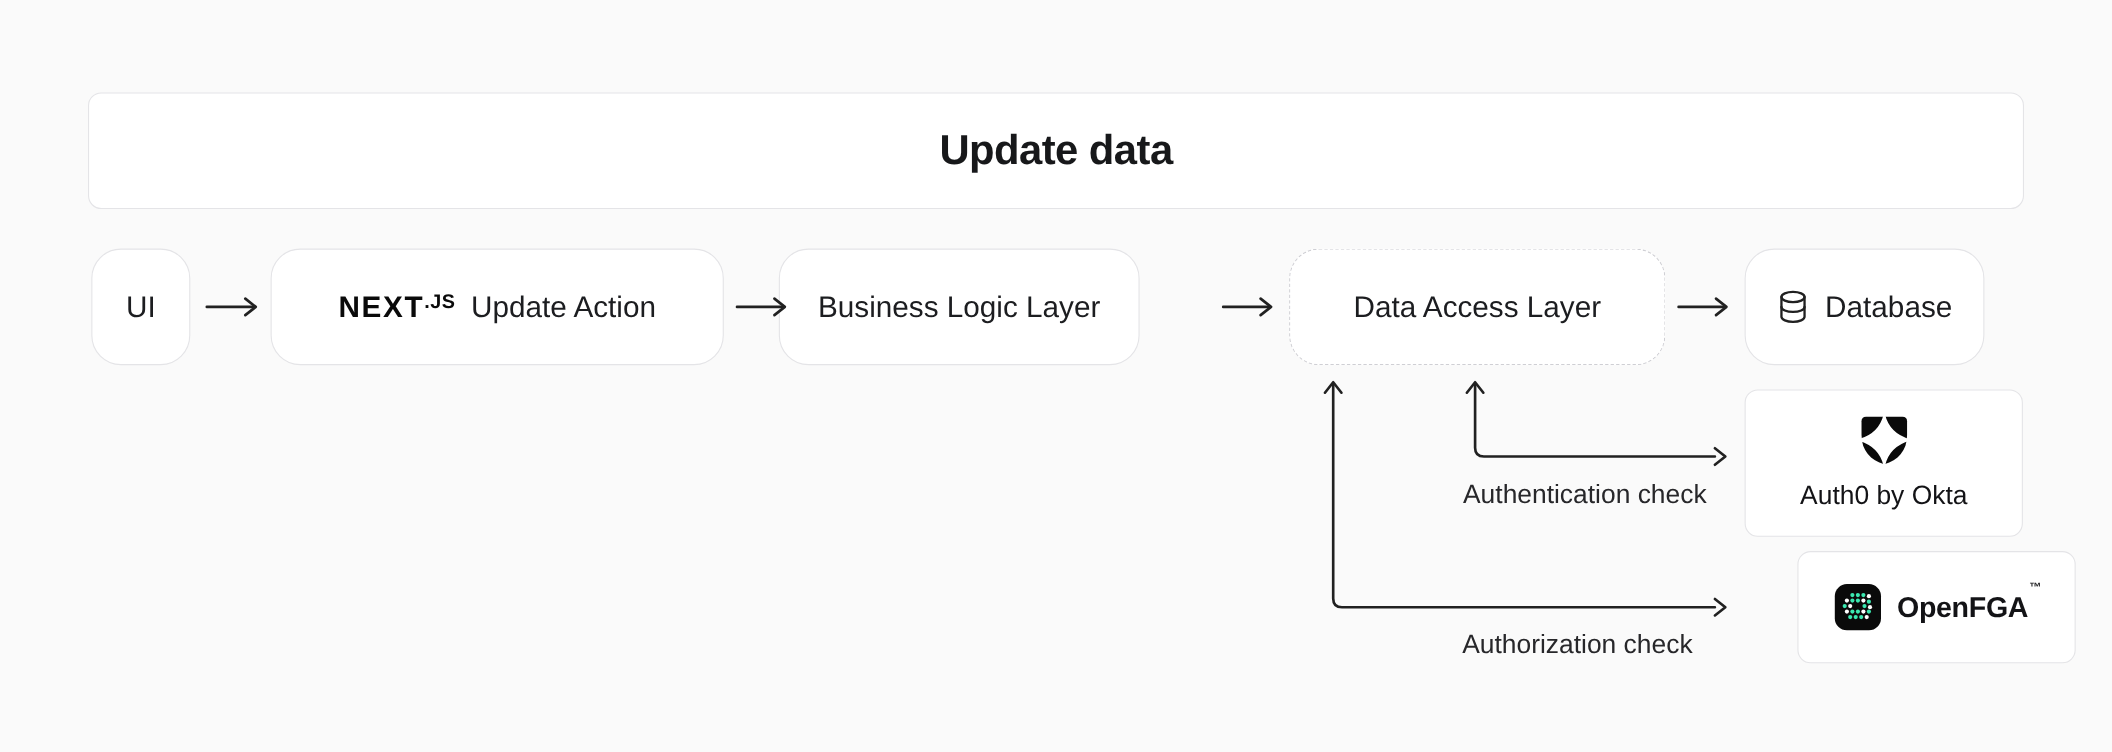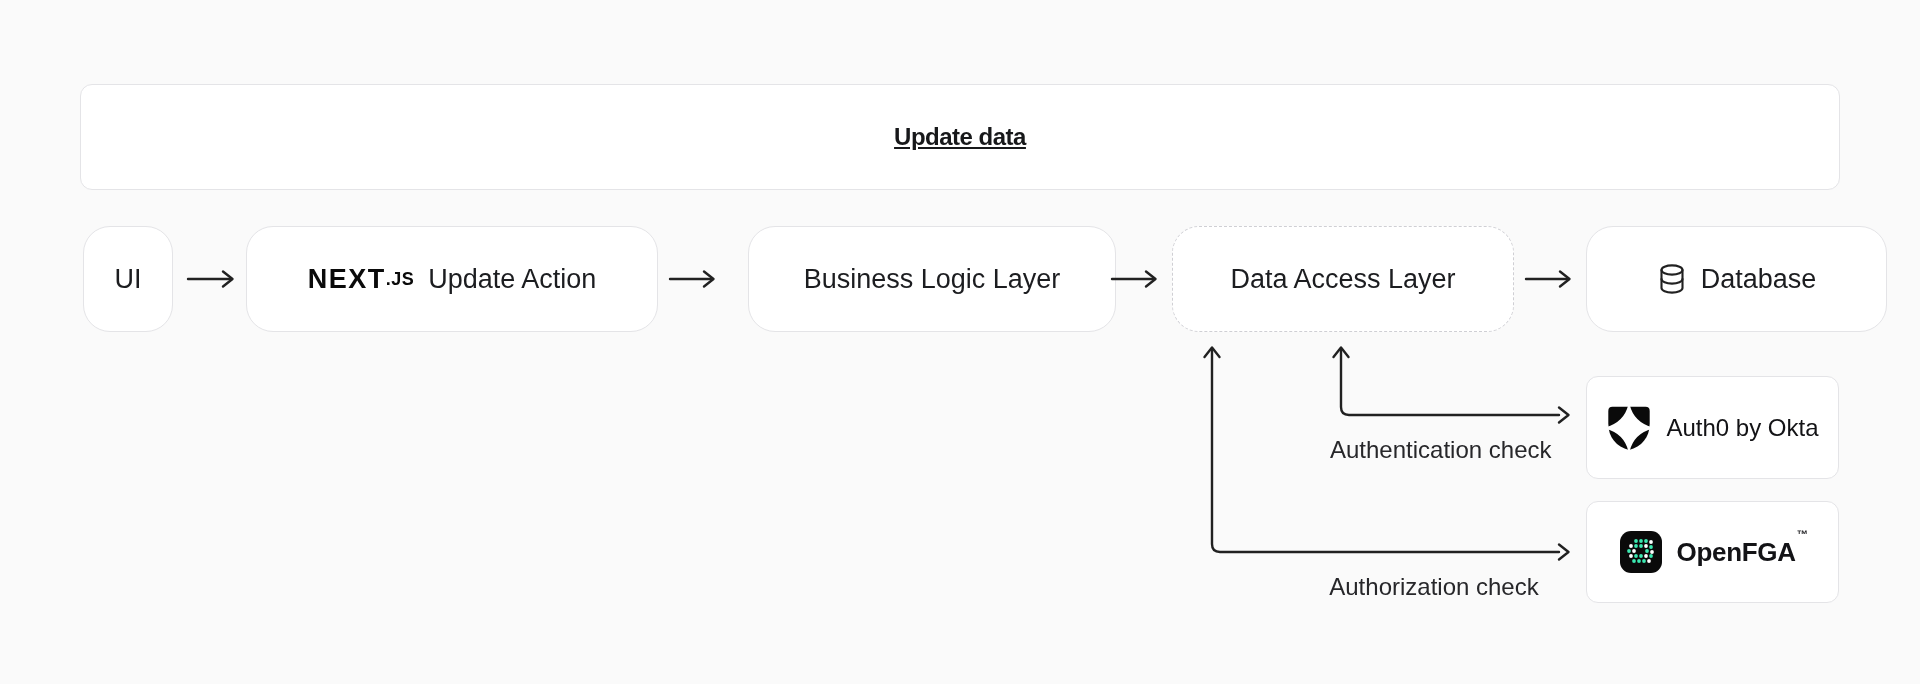--- a/index.html
+++ b/index.html
@@ -20,41 +20,40 @@
     border-radius:12px;
     box-sizing:border-box;
     display:flex;
     align-items:center;
     justify-content:center;
   }
   .title-card{
     left:80px;top:84px;width:1760px;height:106px;
   }
   .title-text{
-    font-size:24px;
+    font-size:38px;
     font-weight:700;
     letter-spacing:-0.5px;
     color:#17181a;
-    text-decoration:underline;
   }
   .node{
     top:226px;height:106px;
     gap:14px;
     border-radius:27px;
   }
   .node-label{
     font-size:27px;
     color:#1c1d20;
     white-space:nowrap;
   }
   .dashed{
     border:1px dashed #cfcfd4;
   }
   .nextjs-logo{
-    display:flex;align-items:center;
+    display:flex;align-items:flex-start;
     color:#0a0a0a;
     white-space:nowrap;
   }
   .nextjs-main{
     font-weight:800;
     font-size:27px;
     letter-spacing:1.5px;
   }
   .nextjs-sub{
     font-weight:700;
@@ -111,48 +110,48 @@
   </div>
 
   <div class="card node" style="left:246px;width:412px;">
     <span class="nextjs-logo">
         <span class="nextjs-main">NEXT</span>
         <span class="nextjs-sub">.JS</span>
       </span>
     <span class="node-label">Update Action</span>
   </div>
 
-  <div class="card node" style="left:748px;width:368px;">
+  <div class="card node" style="left:708px;width:328px;">
     <span class="node-label">Business Logic Layer</span>
   </div>
 
   <div class="card node dashed" style="left:1172px;width:342px;">
     <span class="node-label">Data Access Layer</span>
   </div>
 
-  <div class="card node" style="left:1586px;width:301px;">
+  <div class="card node" style="left:1586px;width:218px;">
     <svg width="30" height="32" viewBox="0 0 30 32">
       <g fill="none" stroke="#212121" stroke-width="2.1" stroke-linecap="round">
         <ellipse cx="15" cy="7" rx="10.5" ry="4.6"></ellipse>
         <path d="M4.5,7 V25 A10.5,4.6 0 0 0 25.5,25 V7"></path>
         <path d="M4.5,16 A10.5,4.6 0 0 0 25.5,16"></path>
       </g>
     </svg>
     <span class="node-label">Database</span>
   </div>
 
-  <div class="card side-card" style="top:376px;height:103px;">
+  <div class="card side-card" style="top:354px;height:134px;flex-direction:column;">
     <svg width="46" height="46" viewBox="0 0 100 100">
       <path d="M14,4 H86 Q95,4 95,13 V40 C95,71 77,90 50,98 C23,90 5,71 5,40 V13 Q5,4 14,4 Z" fill="#0a0a0a"></path>
       <path d="M50,-8 Q57.5,40 108,50 Q57.5,60 50,108 Q42.5,60 -8,50 Q42.5,40 50,-8 Z" fill="#ffffff"></path>
     </svg>
     <span class="auth0-label">Auth0 by Okta</span>
   </div>
 
-  <div class="card side-card" style="top:501px;height:102px;">
+  <div class="card side-card" style="top:501px;height:102px;margin-left:48px;">
     <svg width="44" height="44" viewBox="0 0 44 44">
       <rect x="1" y="1" width="42" height="42" rx="11" fill="#0a0a0a"></rect>
       <g>
         <circle cx="17" cy="11" r="1.9" fill="#3be8b0"></circle>
           <circle cx="22" cy="11" r="1.9" fill="#3be8b0"></circle>
           <circle cx="27" cy="11" r="1.9" fill="#3be8b0"></circle>
           <circle cx="32" cy="12" r="1.9" fill="#ffffff"></circle>
         <circle cx="12" cy="16" r="1.9" fill="#ffffff"></circle>
           <circle cx="17" cy="16" r="1.9" fill="#3be8b0"></circle>
           <circle cx="22" cy="16" r="1.9" fill="#3be8b0"></circle>

